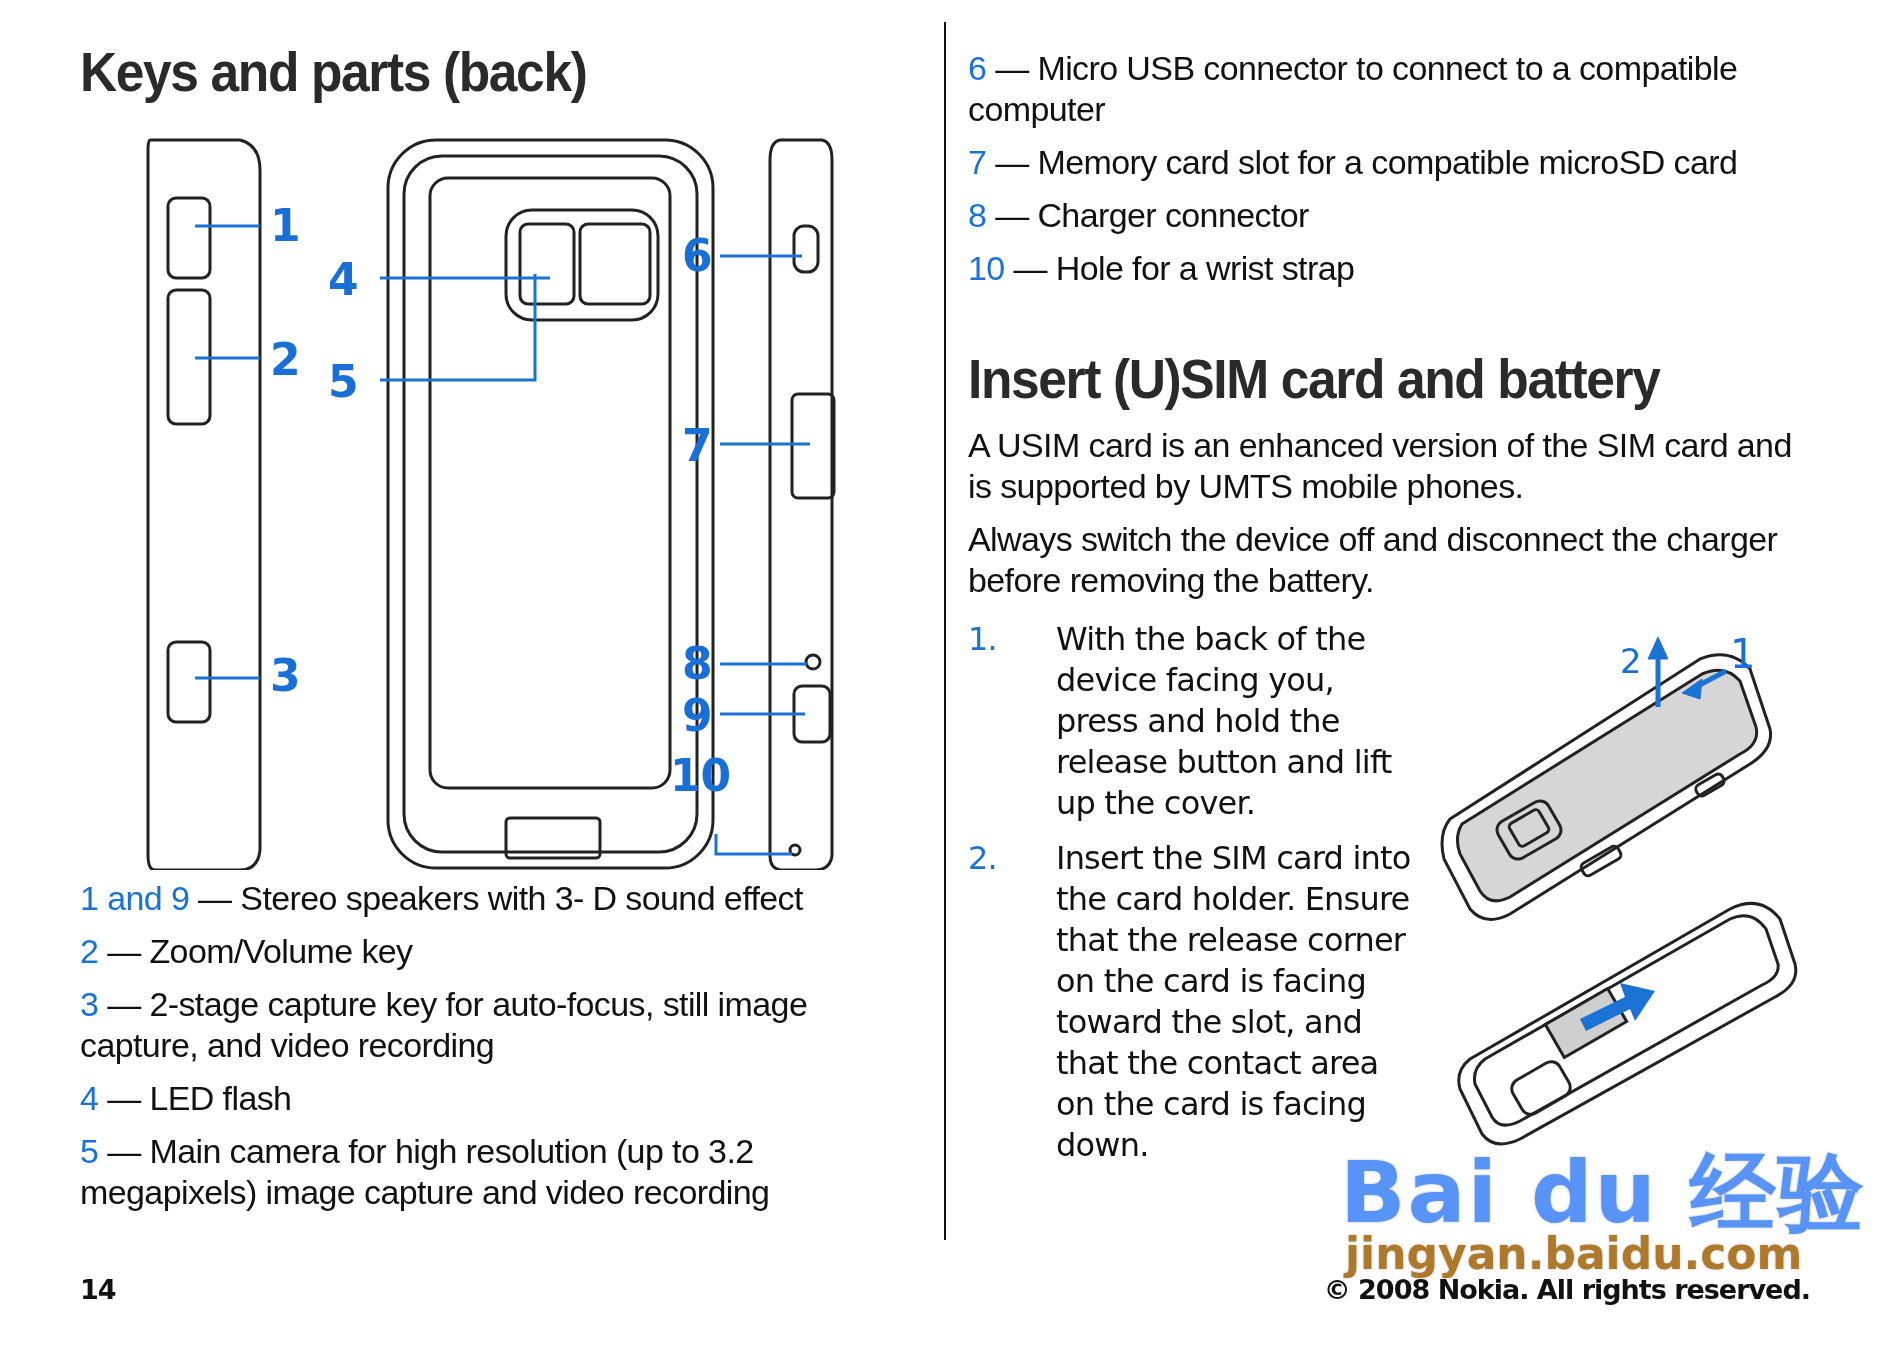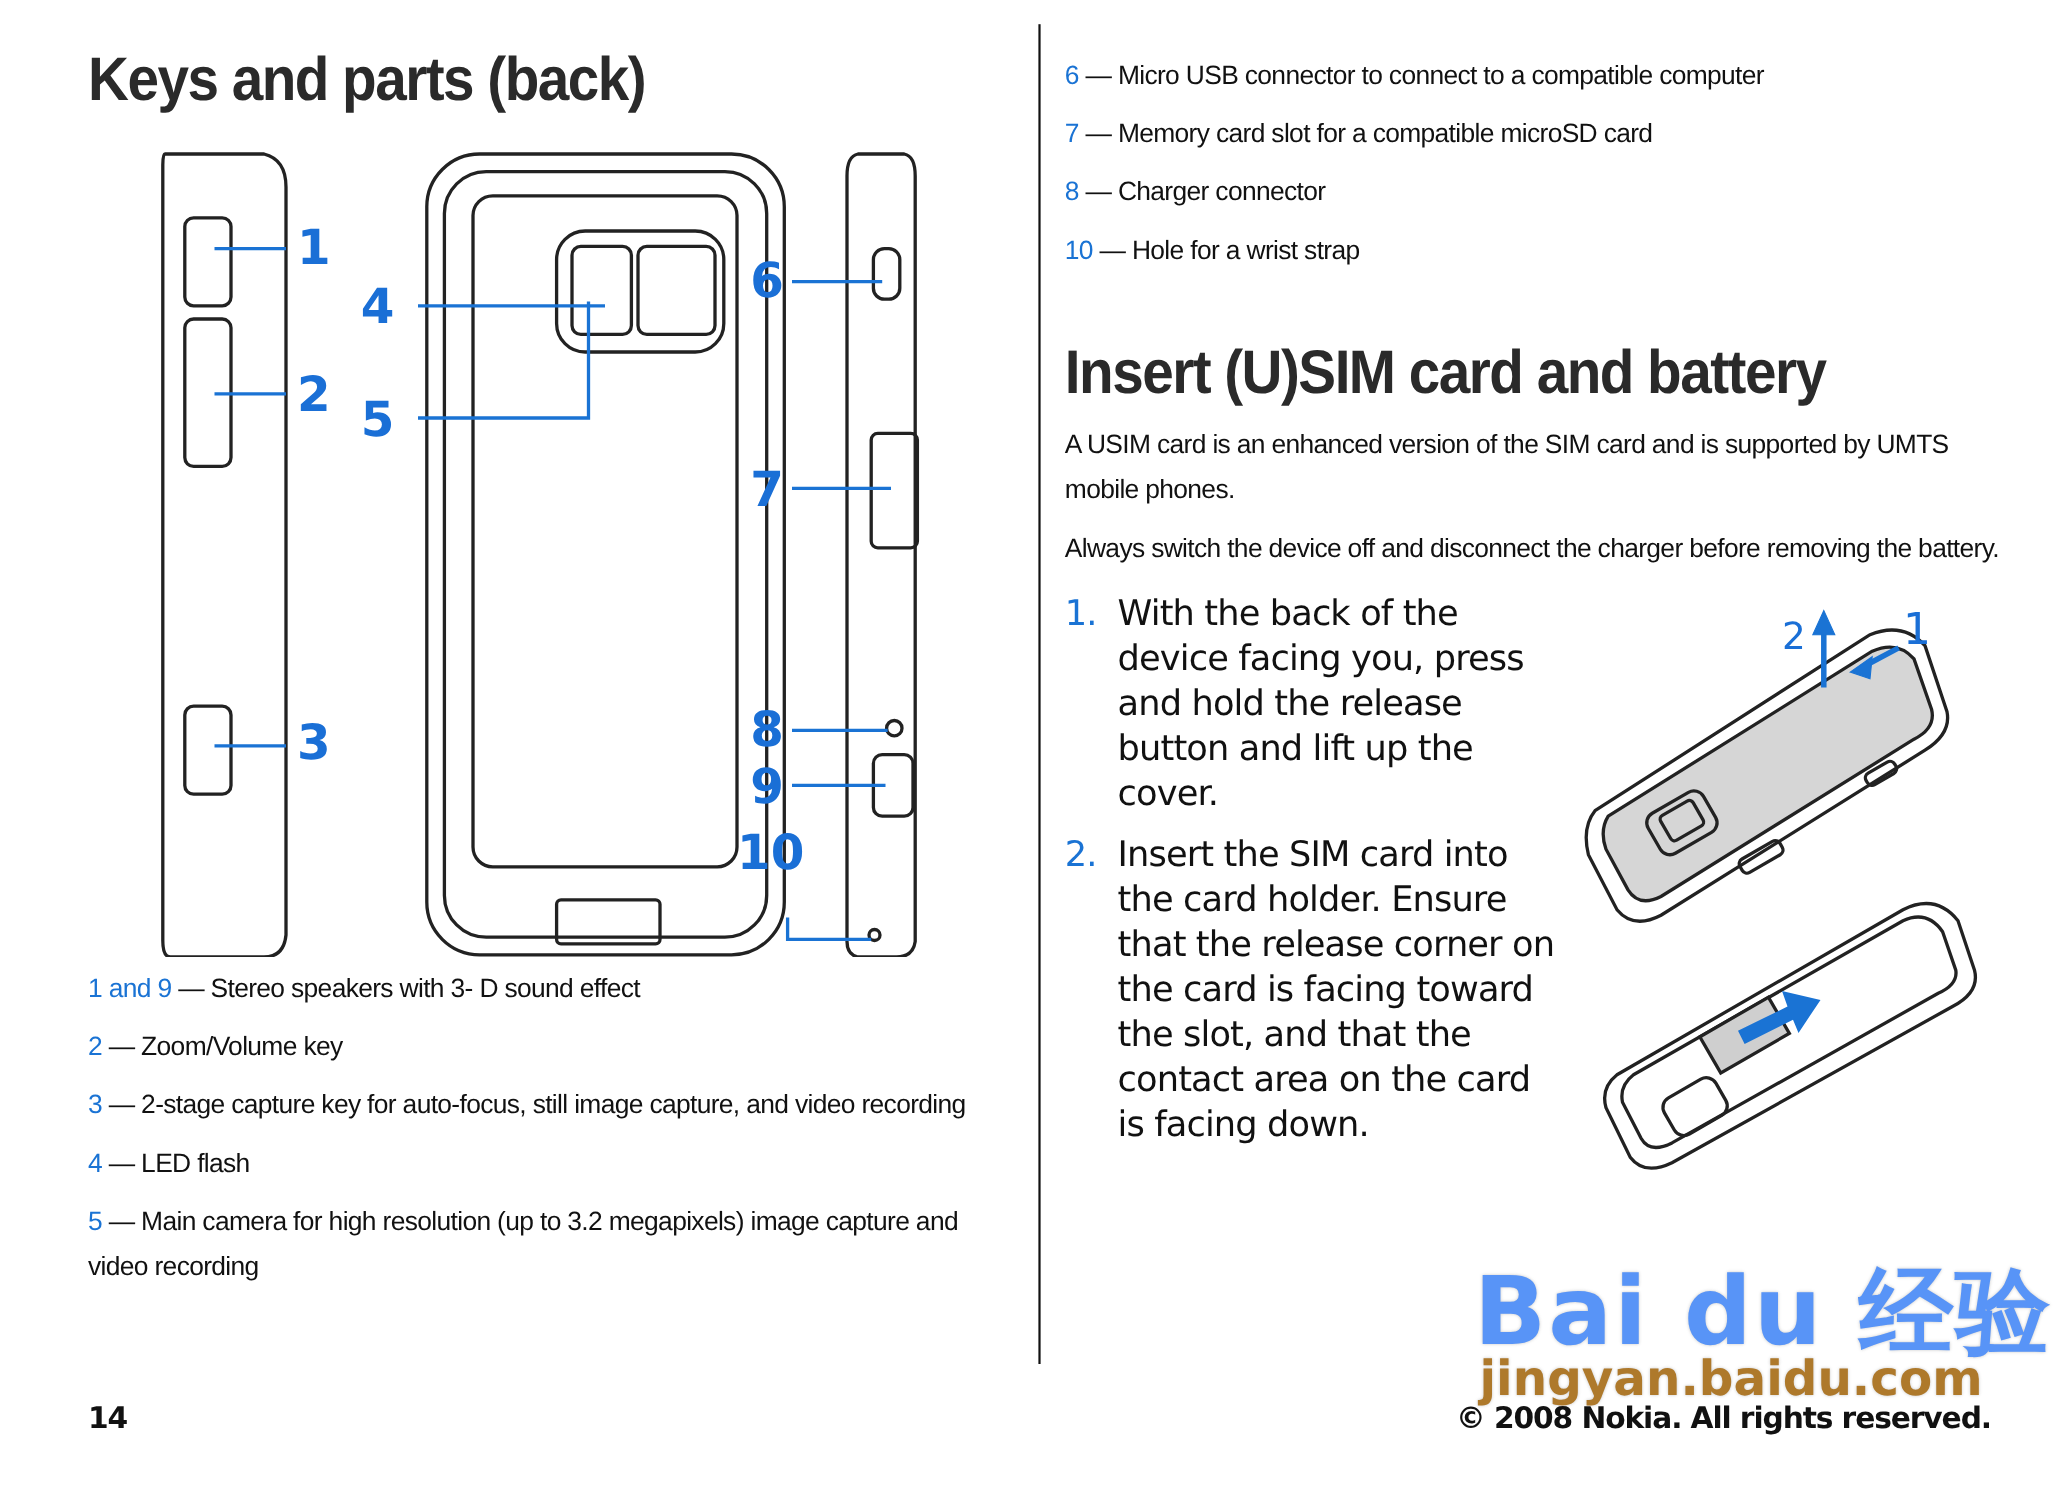--- a/index.html
+++ b/index.html
@@ -4,30 +4,30 @@
 <style>
   html, body { margin:0; padding:0; background:#ffffff; }
   body { width:1884px; height:1360px; position:relative; overflow:hidden;
          font-family:"Liberation Sans", sans-serif; color:#111; }
   .col { position:absolute; }
   #left { left:80px; top:40px; width:800px; }
   #right { left:968px; top:48px; width:850px; }
   .divider { position:absolute; left:944px; top:22px; width:2px; height:1218px; background:#111; }
   h1 { font-family:"Liberation Sans", sans-serif; font-weight:bold; color:#2a2a2a;
        font-size:56px; letter-spacing:-1.5px; margin:0; line-height:1.15; transform:scaleX(0.92); transform-origin:left; white-space:nowrap; }
-  .legend p, .intro p { margin:0 0 12px 0; font-size:24px; line-height:41px; letter-spacing:-0.6px; }
+  .legend p, .intro p { margin:0 0 12px 0; font-size:34px; line-height:41px; letter-spacing:-0.6px; }
   .num { color:#1a73d4; }
   .figure-left { position:relative; width:800px; height:740px; margin:26px 0 8px 0; }
   .figure-left svg { position:absolute; left:0; top:0; }
   .callout { position:absolute; color:#1a6fd6; font-weight:bold; font-size:44px; font-family:"DejaVu Sans", sans-serif; }
   #right h1 { margin-top:58px; margin-bottom:14px; }
   .steps { position:relative; margin-top:18px; }
   .step { display:flex; font-family:"DejaVu Sans", sans-serif; font-size:32px; line-height:41px; letter-spacing:-0.8px; width:450px; margin-bottom:14px; }
   .step .idx { color:#1a73d4; width:48px; flex:none; }
-  .step .txt { flex:1; }
+  .step .txt { flex:1;margin-left:40px; }
   .sim-fig { position:absolute; left:462px; top:0; width:400px; height:560px; }
   .footer { position:absolute; top:1274px; font-family:"DejaVu Sans", sans-serif; font-weight:bold; font-size:27px; letter-spacing:-1px; }
   #page-num { left:80px; }
   #copyright { right:74px; }
   .watermark { position:absolute; left:1340px; top:1135px; color:#3b82f6; font-family:"DejaVu Sans", sans-serif; font-weight:bold; font-size:86px; text-shadow:0 0 3px #bbb; opacity:0.85; letter-spacing:2px; }
   .watermark2 { position:absolute; left:1345px; top:1228px; color:#a16207; font-family:"DejaVu Sans", sans-serif; font-weight:bold; font-size:44px; text-shadow:0 0 3px #bbb; opacity:0.85; }
 </style>
 </head>
 <body>
 

